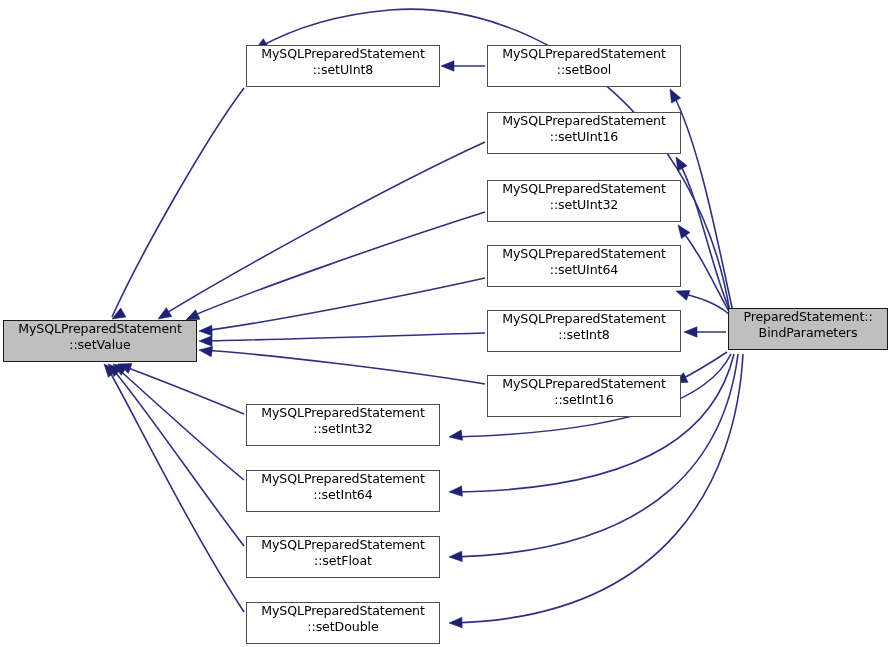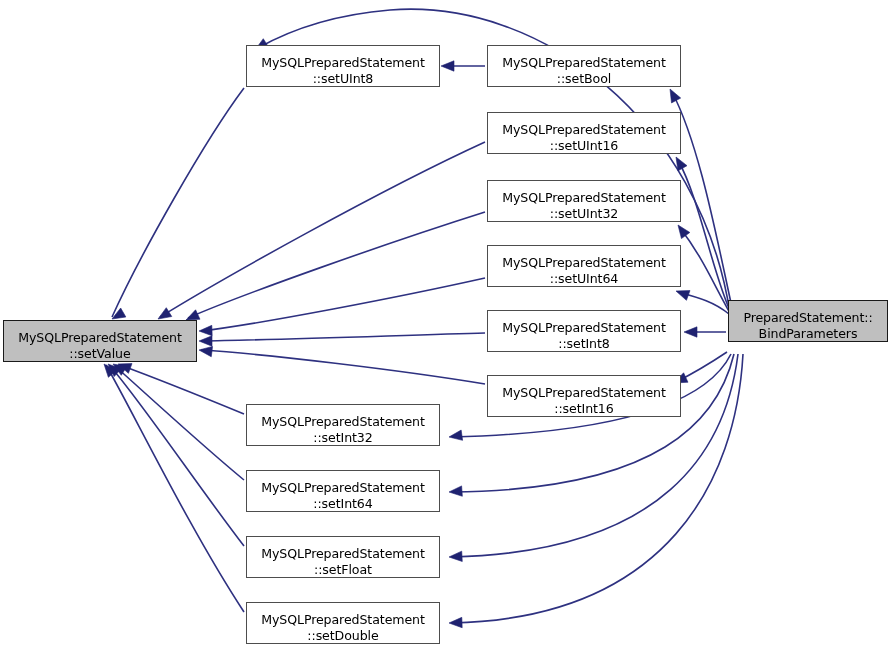--- a/index.html
+++ b/index.html
@@ -32,21 +32,21 @@
     fill: #1f2270;
     stroke: #1f2270;
     stroke-width: 0.6px;
   }
   .node {
     position: absolute;
     box-sizing: border-box;
     border: 1.5px solid #4d4d4d;
     background: #ffffff;
     display: flex;
-    align-items: flex-end;
+    align-items: flex-start;
     justify-content: center;
     text-align: center;
     z-index: 5;
   }
   .node.highlighted {
     background: #bfbfbf;
     border-color: #1a1a1a;
   }
   .node-label {
     font-family: "DejaVu Sans", sans-serif;
@@ -193,18 +193,18 @@
 ::setUInt64</div>
       </div>
       <div class="node" style="left: 487px; top: 310px; width: 194px; height: 42px;">
         <div class="node-label">MySQLPreparedStatement
 ::setInt8</div>
       </div>
       <div class="node" style="left: 487px; top: 375px; width: 194px; height: 42px;">
         <div class="node-label">MySQLPreparedStatement
 ::setInt16</div>
       </div>
-      <div class="node highlighted" style="left: 728px; top: 300px; width: 160px; height: 42px;">
+      <div class="node highlighted" style="left: 728px; top: 308px; width: 160px; height: 42px;">
         <div class="node-label">PreparedStatement::
 BindParameters</div>
       </div>
     </div>
 </div>
 
 </body></html>

